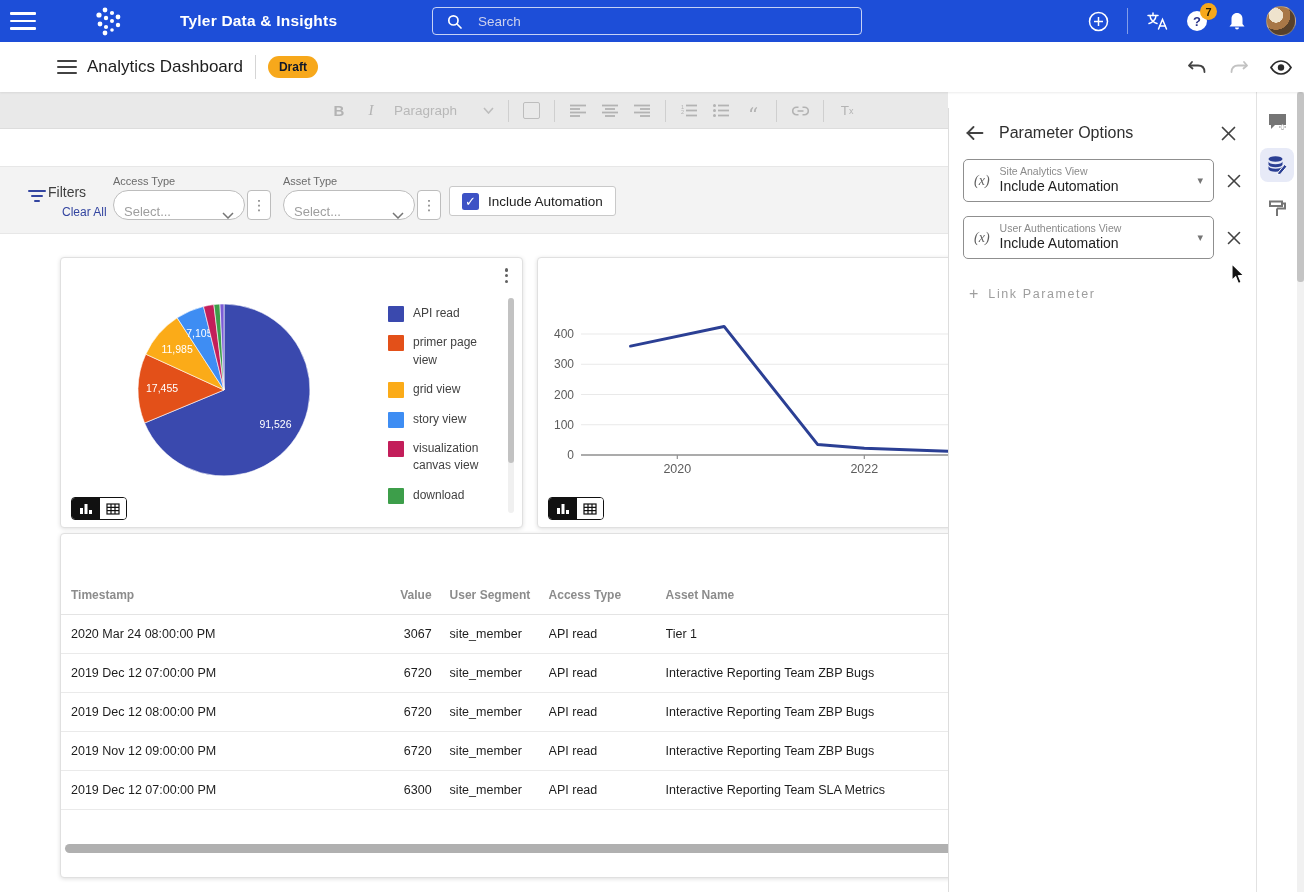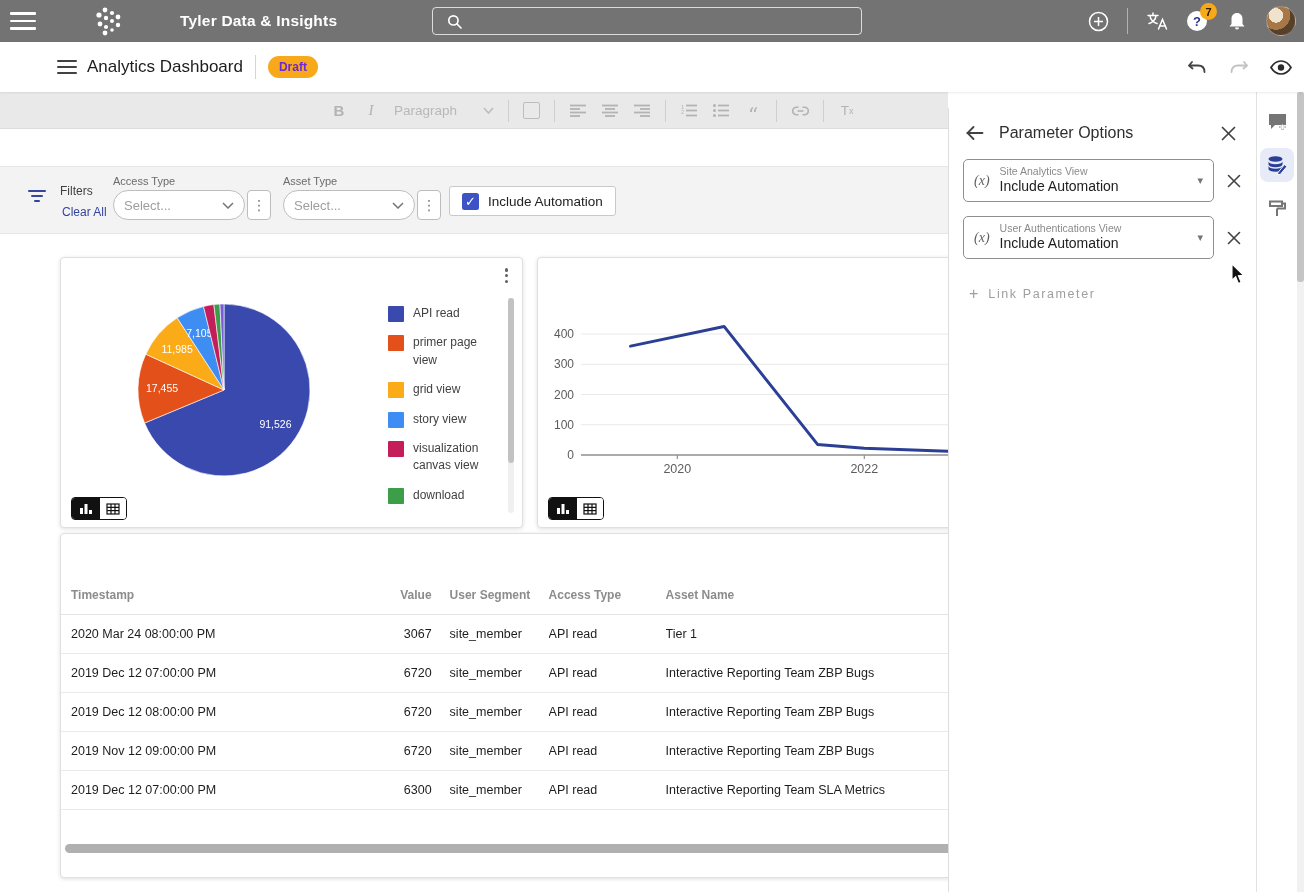--- a/index.html
+++ b/index.html
@@ -1,20 +1,20 @@
 <!DOCTYPE html>
 <html><head>
 <meta charset="utf-8">
 <style>
   * { margin:0; padding:0; box-sizing:border-box; }
   html,body { width:1304px; height:892px; overflow:hidden; font-family:"Liberation Sans", sans-serif; background:#fff; }
   .screen { position:relative; width:1304px; height:892px; background:#fff; }
 
   
-  .topbar { position:absolute; top:0; left:0; width:1304px; height:42px; background:#737373; display:flex; align-items:center; z-index:30;gap:41px; }
+  .topbar { position:absolute; top:0; left:0; width:1304px; height:42px; background:#1d4ed8; display:flex; align-items:center; z-index:30;gap:41px; }
   .topbar .hamburger { width:26px; height:18px; margin-left:10px; display:flex; flex-direction:column; justify-content:space-between; cursor:pointer; }
   .topbar .hamburger span { display:block; height:2.6px; background:#fff; border-radius:1px; }
   .tyler-logo { margin-left:14px; width:36px; height:34px; }
   .app-title { color:#fff; font-size:15.5px; font-weight:700; letter-spacing:.2px; margin-left:12px; }
   .searchbox { position:absolute; left:432px; top:7px; width:430px; height:28px; border:1px solid rgba(255,255,255,.75); border-radius:4px; display:flex; align-items:center; }
   .searchbox .mag { margin-left:14px; }
   .searchbox input { background:transparent; border:0; outline:0; color:#fff; font-size:13.5px; margin-left:16px; width:340px; font-family:"Liberation Sans", sans-serif; }
   .searchbox input::placeholder { color:#cdd2ee; }
   .topbar-right { position:absolute; right:8px; top:0; height:42px; display:flex; align-items:center; gap:18px; }
   .tb-icon { position:relative; width:22px; height:22px; display:flex; align-items:center; justify-content:center; cursor:pointer; }
@@ -23,21 +23,21 @@
   .avatar { width:30px; height:30px; border-radius:50%; border:1px solid rgba(255,255,255,.4);
     background: radial-gradient(circle at 35% 35%, #e8d8bd 0 28%, #8a5f3a 29% 55%, #4a3categor2 56%, #3c2c1c 100%);
     background: radial-gradient(circle at 32% 30%, #efe3cd 0 26%, #a87747 27% 52%, #57402a 53% 78%, #332517 79%); cursor:pointer; }
 
   
   .editor-bar { position:absolute; top:42px; left:0; width:1304px; height:50px; background:#fff; display:flex; align-items:center; z-index:25; box-shadow:0 1px 2px rgba(0,0,0,.08);padding-left:48px; }
   .editor-bar .hamburger2 { width:20px; height:14px; margin-left:9px; display:flex; flex-direction:column; justify-content:space-between; cursor:pointer; }
   .editor-bar .hamburger2 span { display:block; height:2.2px; background:#424242; border-radius:1px; }
   .doc-title { font-size:17px; color:#1d1d1d; margin-left:10px; }
   .title-divider { width:1px; height:24px; background:#d5d5d5; margin:0 12px; }
-  .draft-badge { background:#f7a81b; color:#6d28d9; font-size:12px; font-weight:700; border-radius:12px; padding:4px 11px; }
+  .draft-badge { background:#f7a81b; color:#0f172a; font-size:12px; font-weight:700; border-radius:12px; padding:4px 11px; }
   .editor-actions { position:absolute; right:12px; display:flex; align-items:center; gap:20px; }
   .ed-icon { width:22px; height:22px; display:flex; align-items:center; justify-content:center; cursor:pointer; }
 
   
   .workspace { position:absolute; top:92px; left:0; width:1304px; height:800px; }
   .main { position:absolute; left:0; top:0; width:948px; height:800px; overflow:hidden; background:#fff; }
 
   .fmt-toolbar { position:absolute; left:0; top:0; width:948px; height:37px; background:#e9e9e9; border-bottom:1px solid #ddd; }
   .fmt-inner { position:absolute; left:330px; top:0; height:37px; display:flex; align-items:center; gap:14px; color:#b3b3b3; }
   .fmt-btn { font-size:14px; color:#b3b3b3; display:flex; align-items:center; justify-content:center; min-width:18px; height:22px; }
@@ -50,26 +50,26 @@
   .fmt-tx sub { font-size:9px; }
   .fmt-box { width:17px; height:17px; border:1.6px solid #bdbdbd; border-radius:2px; }
 
   .canvas { position:absolute; left:0; top:37px; width:948px; height:763px; background:#fff; overflow:hidden; }
 
   
   .filter-band { position:absolute; left:0; top:37px; width:948px; height:68px; background:#f3f3f3; border-top:1px solid #e7e7e7; border-bottom:1px solid #e7e7e7; }
   .funnel { position:absolute; left:28px; top:23px; width:18px; height:13px; }
   .funnel span { display:block; background:#3345a0; height:2.4px; border-radius:1px; margin:0 auto 2.6px; }
   .funnel .f1{width:18px;} .funnel .f2{width:12px;} .funnel .f3{width:6px;}
-  .filters-title { position:absolute; left:60px; top:17px; font-size:12px; color:#3f3f3f; }
+  .filters-title { position:absolute; left:48px; top:17px; font-size:14px; color:#3f3f3f; }
   .clear-all { position:absolute; left:62px; top:38px; font-size:12px; color:#3345a0; cursor:pointer; }
   .filter-group { position:absolute; top:8px; }
   .fg-label { font-size:11px; color:#6b6b6b; margin-bottom:3px; }
   .fg-row { display:flex; gap:2px; }
-  .select-box { width:132px; height:30px; border:1px solid #bdbdbd; border-radius:15px; background:#fff; display:flex; align-items:center; justify-content:space-between; padding:0 10px; cursor:pointer; }
+  .select-box { width:132px; height:30px; border:1px solid #bdbdbd; border-radius:15px; background:#fff; display:flex; align-items:flex-end; justify-content:space-between; padding:0 10px; cursor:pointer; }
   .select-placeholder { font-size:13px; color:#9e9e9e; }
   .kebab-box { width:24px; height:30px; border:1px solid #bdbdbd; border-radius:4px; background:#fff; display:flex; align-items:center; justify-content:center; color:#757575; font-size:14px; cursor:pointer; }
   .include-box { position:absolute; left:449px; top:19px; height:30px; border:1px solid #c9c9c9; border-radius:3px; background:#fff; display:flex; align-items:center; padding:0 12px; gap:9px; cursor:pointer; }
   .checkbox { width:17px; height:17px; background:#3d52c5; border-radius:2.5px; color:#fff; font-size:13px; display:flex; align-items:center; justify-content:center; }
   .include-label { font-size:13.5px; color:#212121; }
 
   
   .card { position:absolute; background:#fff; border:1px solid #e0e0e0; border-radius:4px; box-shadow:0 1px 4px rgba(0,0,0,.13); }
   .chart-card1 { left:60px; top:128px; width:463px; height:271px; }
   .chart-card2 { left:537px; top:128px; width:490px; height:271px; }
@@ -157,20 +157,21 @@
           <circle cx="21" cy="26" r="1.8"></circle>
       </g>
     </svg>
     <div class="app-title">Tyler Data &amp; Insights</div>
 
     <div class="searchbox">
       <svg class="mag" width="15" height="15" viewBox="0 0 15 15">
         <circle cx="6.4" cy="6.4" r="4.6" fill="none" stroke="#fff" stroke-width="1.7"></circle>
         <line x1="10" y1="10" x2="14" y2="14" stroke="#fff" stroke-width="1.7" stroke-linecap="round"></line>
       </svg>
+      <input placeholder="Search" style="">
     </div>
 
     <div class="topbar-right">
       <div class="tb-icon">
         <svg width="21" height="21" viewBox="0 0 21 21">
             <circle cx="10.5" cy="10.5" r="9" fill="none" stroke="#fff" stroke-width="1.5"></circle>
             <line x1="10.5" y1="6" x2="10.5" y2="15" stroke="#fff" stroke-width="1.5"></line>
             <line x1="6" y1="10.5" x2="15" y2="10.5" stroke="#fff" stroke-width="1.5"></line>
           </svg>
       </div>

